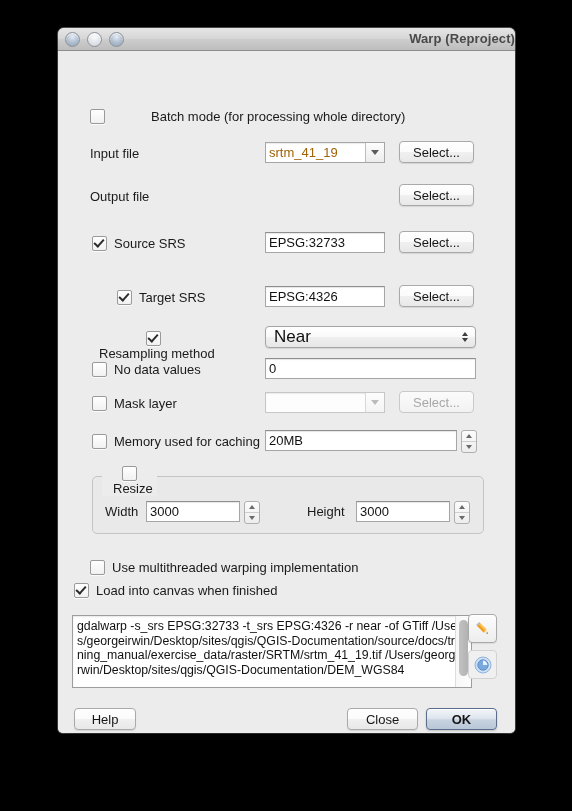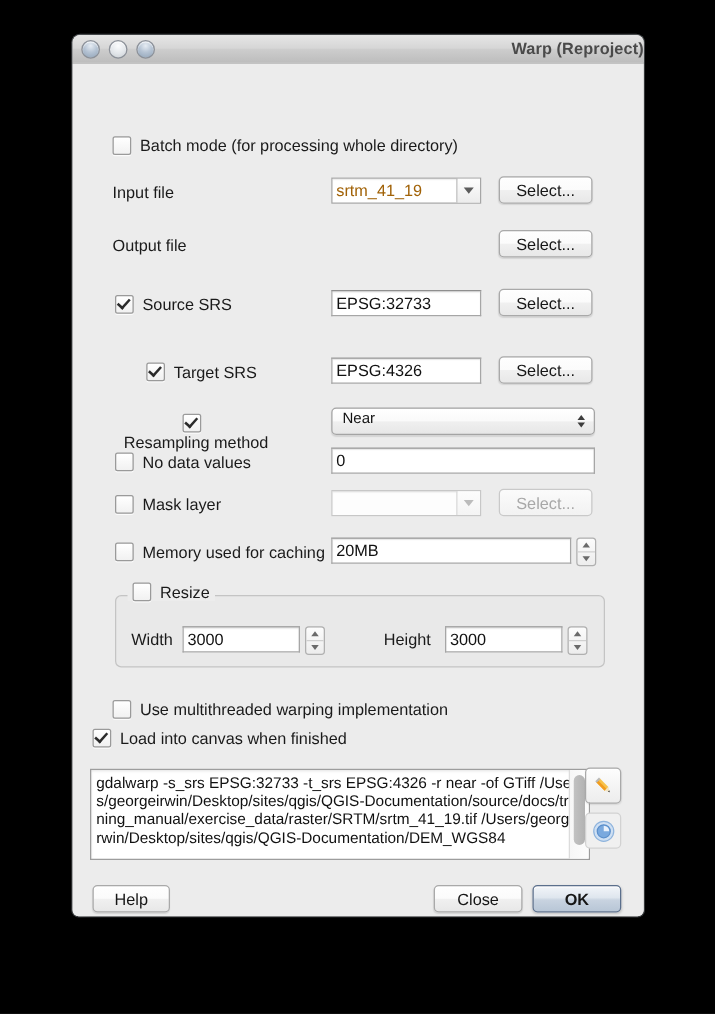--- a/index.html
+++ b/index.html
@@ -146,23 +146,23 @@
   .tri-down.dis { border-top-color: #bcbcbc; }
 
   
   .popup {
     box-sizing: border-box;
     height: 22px;
     border: 1px solid #a4a4a4;
     border-radius: 4px;
     background: linear-gradient(to bottom, #ffffff 0%, #fafafa 47%, #efefef 53%, #e7e7e7 100%);
     box-shadow: 0 1px 1px rgba(0,0,0,0.10), inset 0 1px 0 #fff;
-    display: flex; align-items: flex-start;
+    display: flex; align-items: center;
     padding: 0 8px;
-    font-size: 12px; color: #111;
+    font-size: 17px; color: #111;
     position: relative;
   }
   .chevpair {
     position: absolute; right: 7px; top: 50%;
     transform: translateY(-50%);
     display: flex; flex-direction: column; gap: 2px;
   }
   .chev-up {
     width: 0; height: 0;
     border-left: 3.5px solid transparent; border-right: 3.5px solid transparent;
@@ -255,21 +255,21 @@
     <div class="lights">
       <div class="light close"></div>
       <div class="light min"></div>
       <div class="light max"></div>
     </div>
     <div class="title-text">Warp (Reproject)</div>
   </div>
 
   <div class="content">
 
-    <div class="row" style="left:32px; top:58px;">
+    <div class="row" style="left:32px; top:58px;gap:39px;">
       <div class="cb"></div>
       <div class="cb-label">Batch mode (for processing whole directory)</div>
     </div>
 
     <div class="lbl" style="position:absolute; left:32px; top:95px;">Input file</div>
     <div class="combo" style="position:absolute; left:207px; top:91px; width:120px;">
       <div class="val">srtm_41_19</div>
       <div class="arrowbtn">
           <div class="tri-down"></div>
         </div>
@@ -331,21 +331,21 @@
     <div class="stepper" style="position:absolute; left:403px; top:379px;">
       <div class="half top">
           <div class="st-up"></div>
         </div>
       <div class="half">
           <div class="st-dn"></div>
         </div>
     </div>
 
     <div class="groupbox" style="left:34px; top:425px; width:390px; height:56px;"></div>
-    <div class="group-title" style="left:44px; top:415px;">
+    <div class="group-title" style="left:44px; top:415px;flex-direction:column;">
       <div class="cb"></div>
       <div class="cb-label">Resize</div>
     </div>
 
     <div class="lbl" style="position:absolute; left:47px; top:453px;">Width</div>
     <div class="textfield" style="position:absolute; left:88px; top:450px; width:94px;">3000</div>
     <div class="stepper" style="position:absolute; left:186px; top:450px;">
       <div class="half top">
           <div class="st-up"></div>
         </div>

